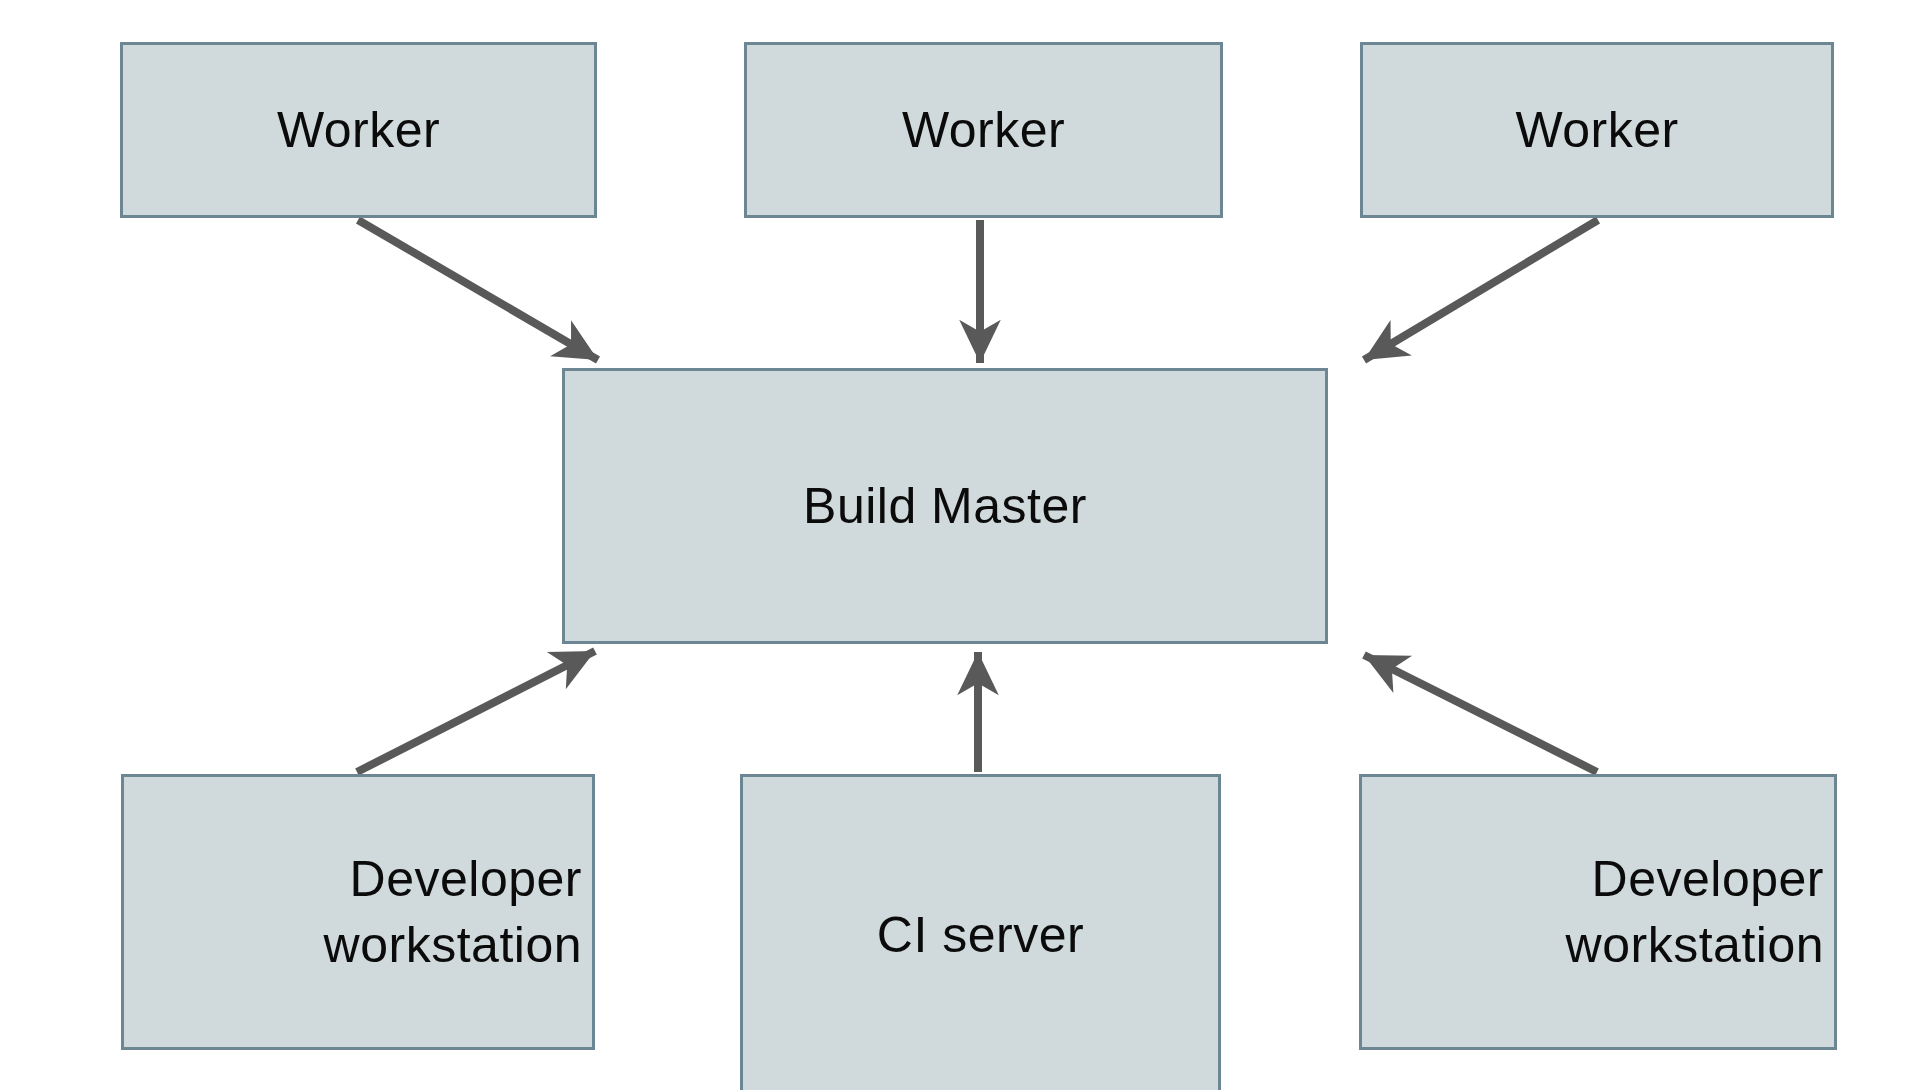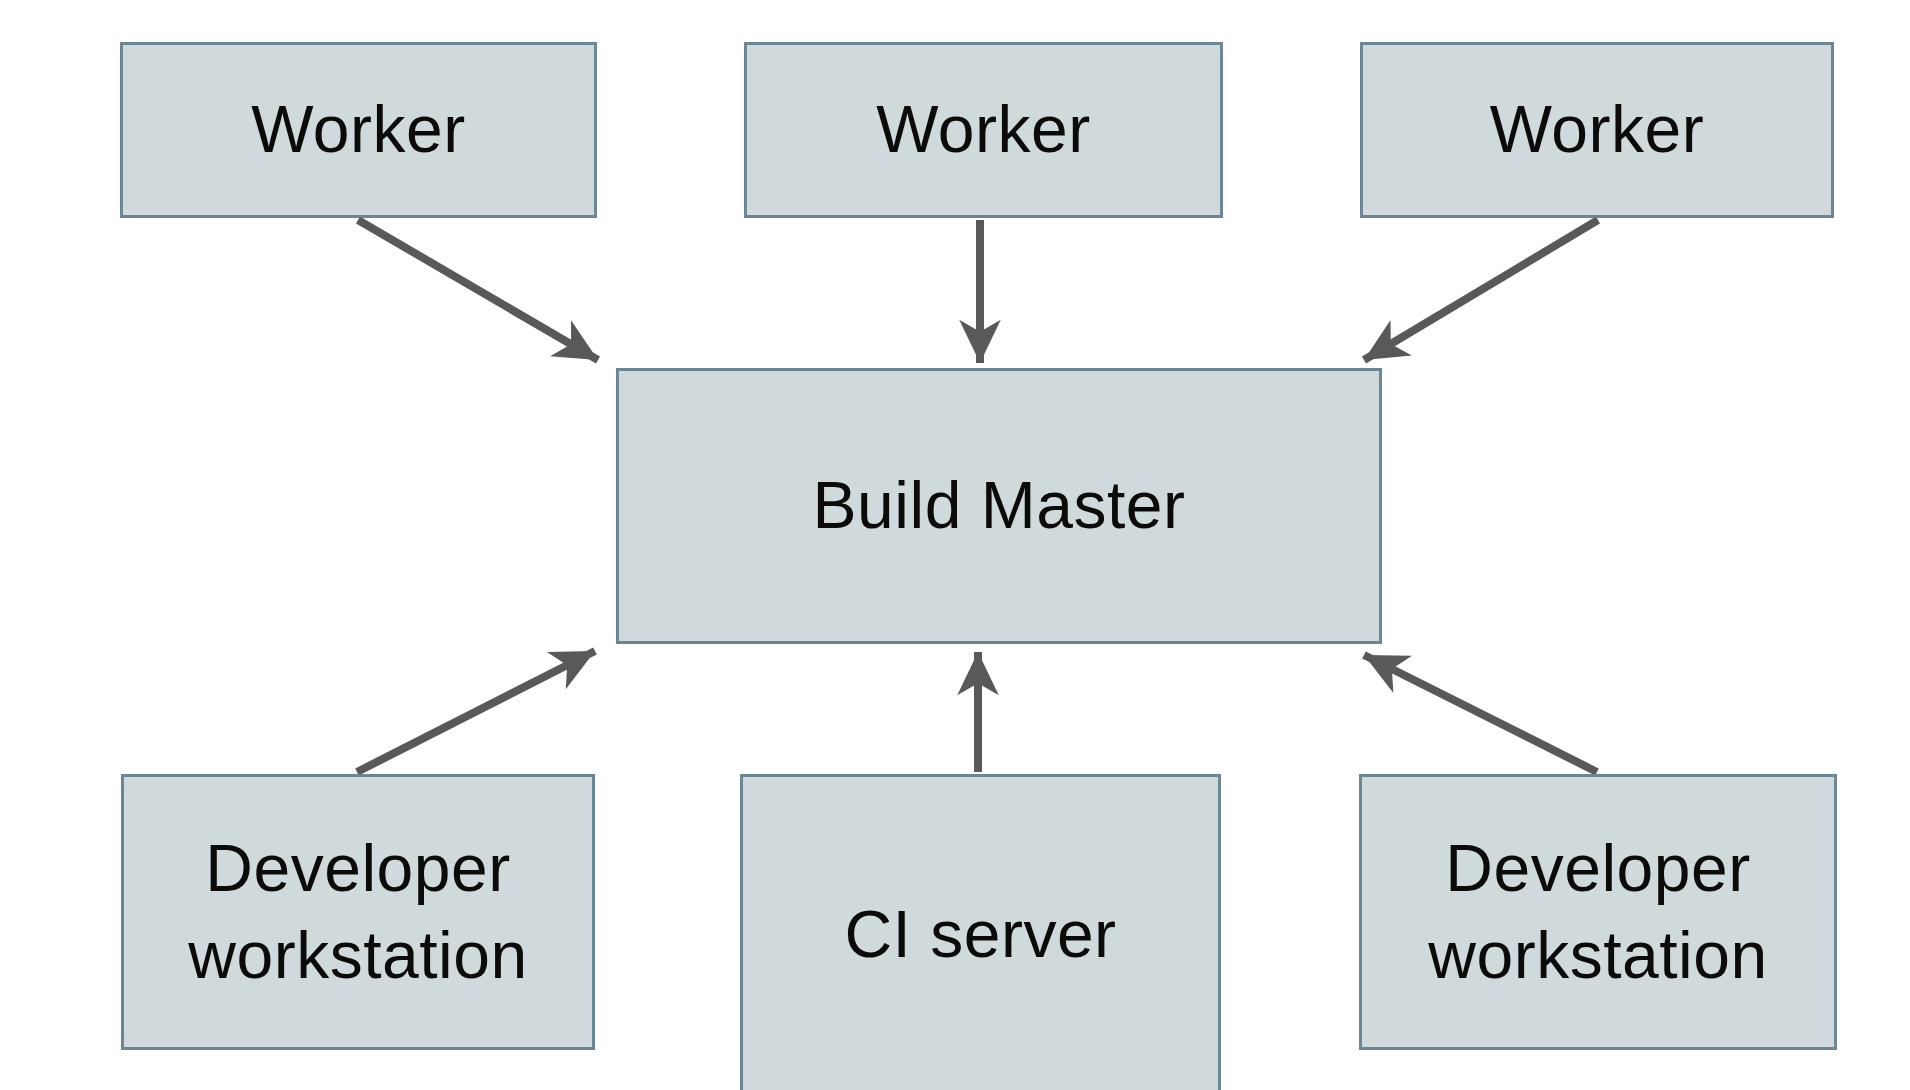--- a/index.html
+++ b/index.html
@@ -38,25 +38,26 @@
     position:absolute;
     box-sizing:border-box;
     background:var(--node-fill);
     border:3px solid var(--node-border);
     display:flex;
     align-items:center;
     justify-content:center;
     text-align:center;
   }
   .node-label{
-    font-size:66px;
+    font-size:50px;
     line-height:1.32;
     color:var(--text);
     letter-spacing:0.5px;
     padding:0 10px;
+    text-align:right;
   }
 </style>
 </head>
 <body>
 
 <div class="canvas">
 
   <svg class="edges" viewBox="0 0 1910 1090" aria-hidden="true">
     <defs>
       <marker id="arrowhead" viewBox="0 0 12 12" refX="11" refY="6" markerWidth="6.5" markerHeight="6.5" orient="auto-start-reverse" markerUnits="strokeWidth">
@@ -76,21 +77,21 @@
   </div>
 
   <div class="node" style="left:744px;top:42px;width:479px;height:176px">
     <span class="node-label">Worker</span>
   </div>
 
   <div class="node" style="left:1360px;top:42px;width:474px;height:176px">
     <span class="node-label">Worker</span>
   </div>
 
-  <div class="node" style="left:616px;top:368px;width:766px;height:276px">
+  <div class="node" style="left:562px;top:368px;width:766px;height:276px">
     <span class="node-label">Build Master</span>
   </div>
 
   <div class="node" style="left:121px;top:774px;width:474px;height:276px">
     <span class="node-label">Developer workstation</span>
   </div>
 
   <div class="node" style="left:740px;top:774px;width:481px;height:321px">
     <span class="node-label">CI server</span>
   </div>

